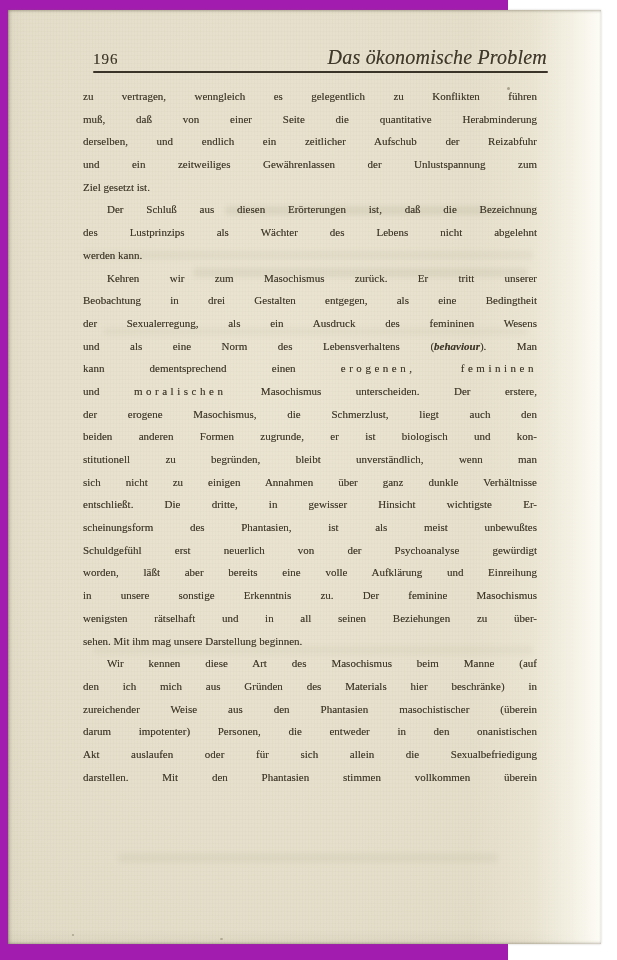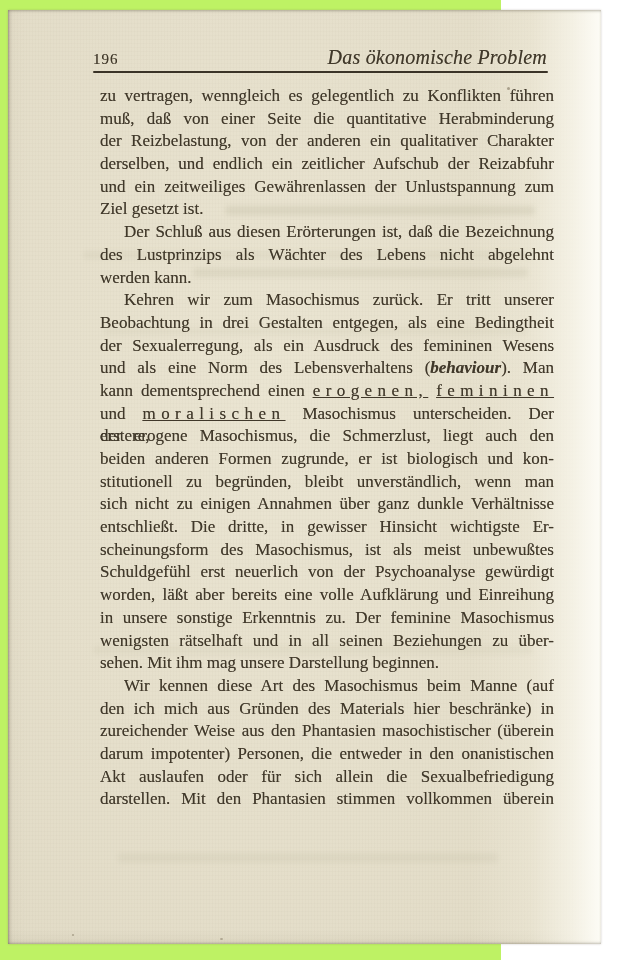--- a/index.html
+++ b/index.html
@@ -8,21 +8,22 @@
     background: #ffffff;
     width: 617px;
     height: 960px;
     font-family: "Liberation Serif", "DejaVu Serif", serif;
     overflow: hidden;
   }
   .stage {
     position: relative;
     width: 501px;
     height: 960px;
-    background: #bef264;
+    background: #a21caf;
+    padding-left: 7px;
   }
   
   .paper {
     position: absolute;
     left: 8px;
     top: 10px;
     width: 593px;
     height: 934px;
     background-color: #e9e3cf;
     background-image:
@@ -65,42 +66,42 @@
     left: 85px;
     top: 61px;
     width: 455px;
     height: 2px;
     background: #3a3327;
     border-radius: 1px;
   }
   
   .text-block {
     position: absolute;
-    left: 92px;
+    left: 75px;
     top: 75px;
     width: 454px;
     color: #40382a;
-    font-size: 17px;
+    font-size: 11px;
     text-shadow: 0 0 0.55px rgba(64,56,42,0.55);
   }
   .line {
     height: 22.7px;
     line-height: 22.7px;
     white-space: nowrap;
     text-align: left;
   }
   .line.just {
     white-space: normal;
     text-align: justify;
     text-align-last: justify;
     text-justify: inter-word;
   }
   .line.indent span:first-child { padding-left: 24px; }
   .it { font-style: italic; font-weight: bold; }
-  .sp { letter-spacing: 0.32em; text-decoration: underline; }
+  .sp { letter-spacing: 0.32em; }
   
   .ghost {
     position: absolute;
     background: #8f8c6d;
     filter: blur(2.5px);
     border-radius: 4px;
     pointer-events: none;
   }
   .speck {
     position: absolute;
@@ -128,39 +129,38 @@
 
     <div class="header-row">
       <span class="page-number">196</span>
       <span class="running-title">Das ökonomische Problem</span>
     </div>
     <div class="header-rule"></div>
 
     <div class="text-block">
         <div class="line just"><span>zu vertragen, wenngleich es gelegentlich zu Konflikten führen</span></div>
         <div class="line just"><span>muß, daß von einer Seite die quantitative Herabminderung</span></div>
-        <div class="line just"><span>der Reizbelastung, von der anderen ein qualitativer Charakter</span></div>
         <div class="line just"><span>derselben, und endlich ein zeitlicher Aufschub der Reizabfuhr</span></div>
         <div class="line just"><span>und ein zeitweiliges Gewährenlassen der Unlustspannung zum</span></div>
         <div class="line"><span>Ziel gesetzt ist.</span></div>
         <div class="line just indent"><span>Der Schluß aus diesen Erörterungen ist, daß die Bezeichnung</span></div>
         <div class="line just"><span>des Lustprinzips als Wächter des Lebens nicht abgelehnt</span></div>
         <div class="line"><span>werden kann.</span></div>
         <div class="line just indent"><span>Kehren wir zum Masochismus zurück. Er tritt unserer</span></div>
         <div class="line just"><span>Beobachtung in drei Gestalten entgegen, als eine Bedingtheit</span></div>
         <div class="line just"><span>der Sexualerregung, als ein Ausdruck des femininen Wesens</span></div>
         <div class="line just"><span>und als eine Norm des Lebensverhaltens (</span><span class="it">behaviour</span><span>). Man</span></div>
         <div class="line just"><span>kann dementsprechend einen </span><span class="sp">erogenen,</span><span> </span><span class="sp">femininen</span></div>
         <div class="line just"><span>und </span><span class="sp">moralischen</span><span> Masochismus unterscheiden. Der erstere,</span></div>
         <div class="line just"><span>der erogene Masochismus, die Schmerzlust, liegt auch den</span></div>
         <div class="line just"><span>beiden anderen Formen zugrunde, er ist biologisch und kon-</span></div>
         <div class="line just"><span>stitutionell zu begründen, bleibt unverständlich, wenn man</span></div>
         <div class="line just"><span>sich nicht zu einigen Annahmen über ganz dunkle Verhältnisse</span></div>
         <div class="line just"><span>entschließt. Die dritte, in gewisser Hinsicht wichtigste Er-</span></div>
-        <div class="line just"><span>scheinungsform des Masochismus, ist als meist unbewußtes</span></div>
+        <div class="line just"><span>scheinungsform des Phantasien, ist als meist unbewußtes</span></div>
         <div class="line just"><span>Schuldgefühl erst neuerlich von der Psychoanalyse gewürdigt</span></div>
         <div class="line just"><span>worden, läßt aber bereits eine volle Aufklärung und Einreihung</span></div>
         <div class="line just"><span>in unsere sonstige Erkenntnis zu. Der feminine Masochismus</span></div>
         <div class="line just"><span>wenigsten rätselhaft und in all seinen Beziehungen zu über-</span></div>
         <div class="line"><span>sehen. Mit ihm mag unsere Darstellung beginnen.</span></div>
         <div class="line just indent"><span>Wir kennen diese Art des Masochismus beim Manne (auf</span></div>
         <div class="line just"><span>den ich mich aus Gründen des Materials hier beschränke) in</span></div>
         <div class="line just"><span>zureichender Weise aus den Phantasien masochistischer (überein</span></div>
         <div class="line just"><span>darum impotenter) Personen, die entweder in den onanistischen</span></div>
         <div class="line just"><span>Akt auslaufen oder für sich allein die Sexualbefriedigung</span></div>

